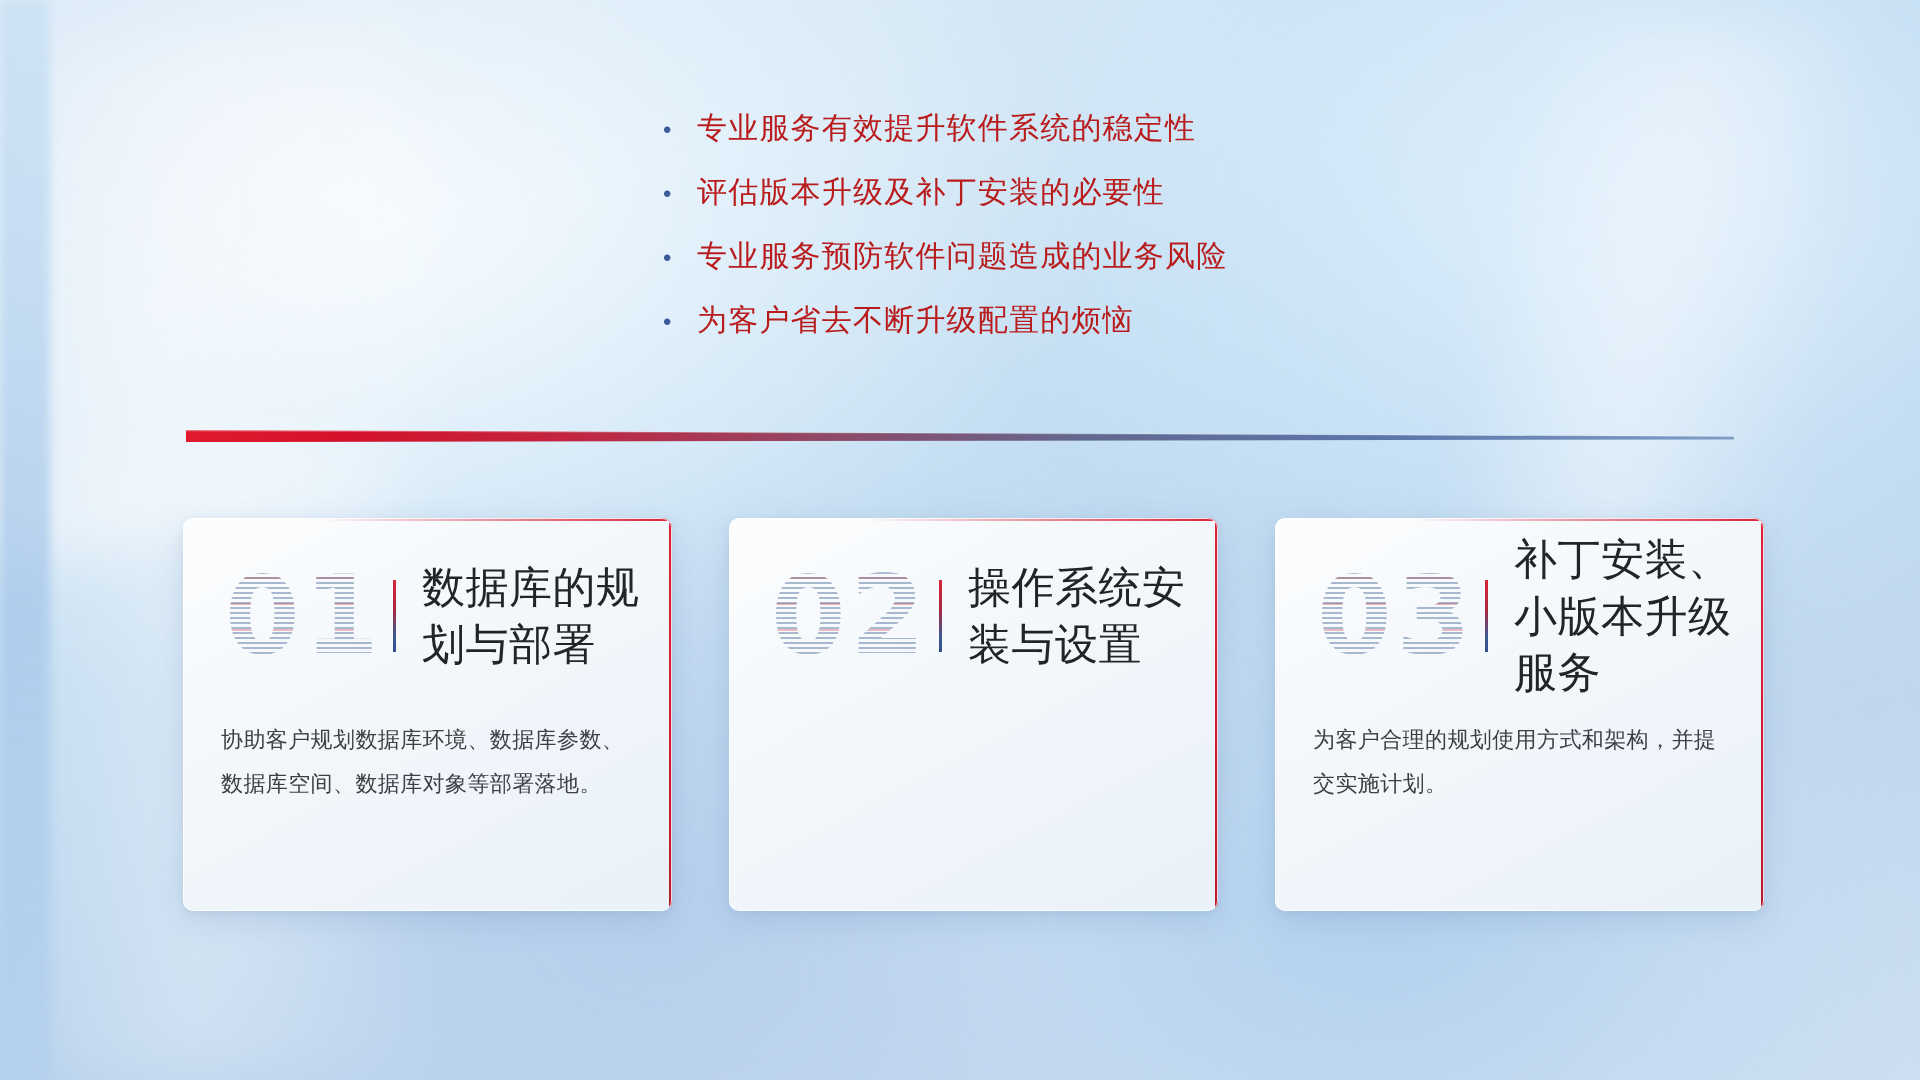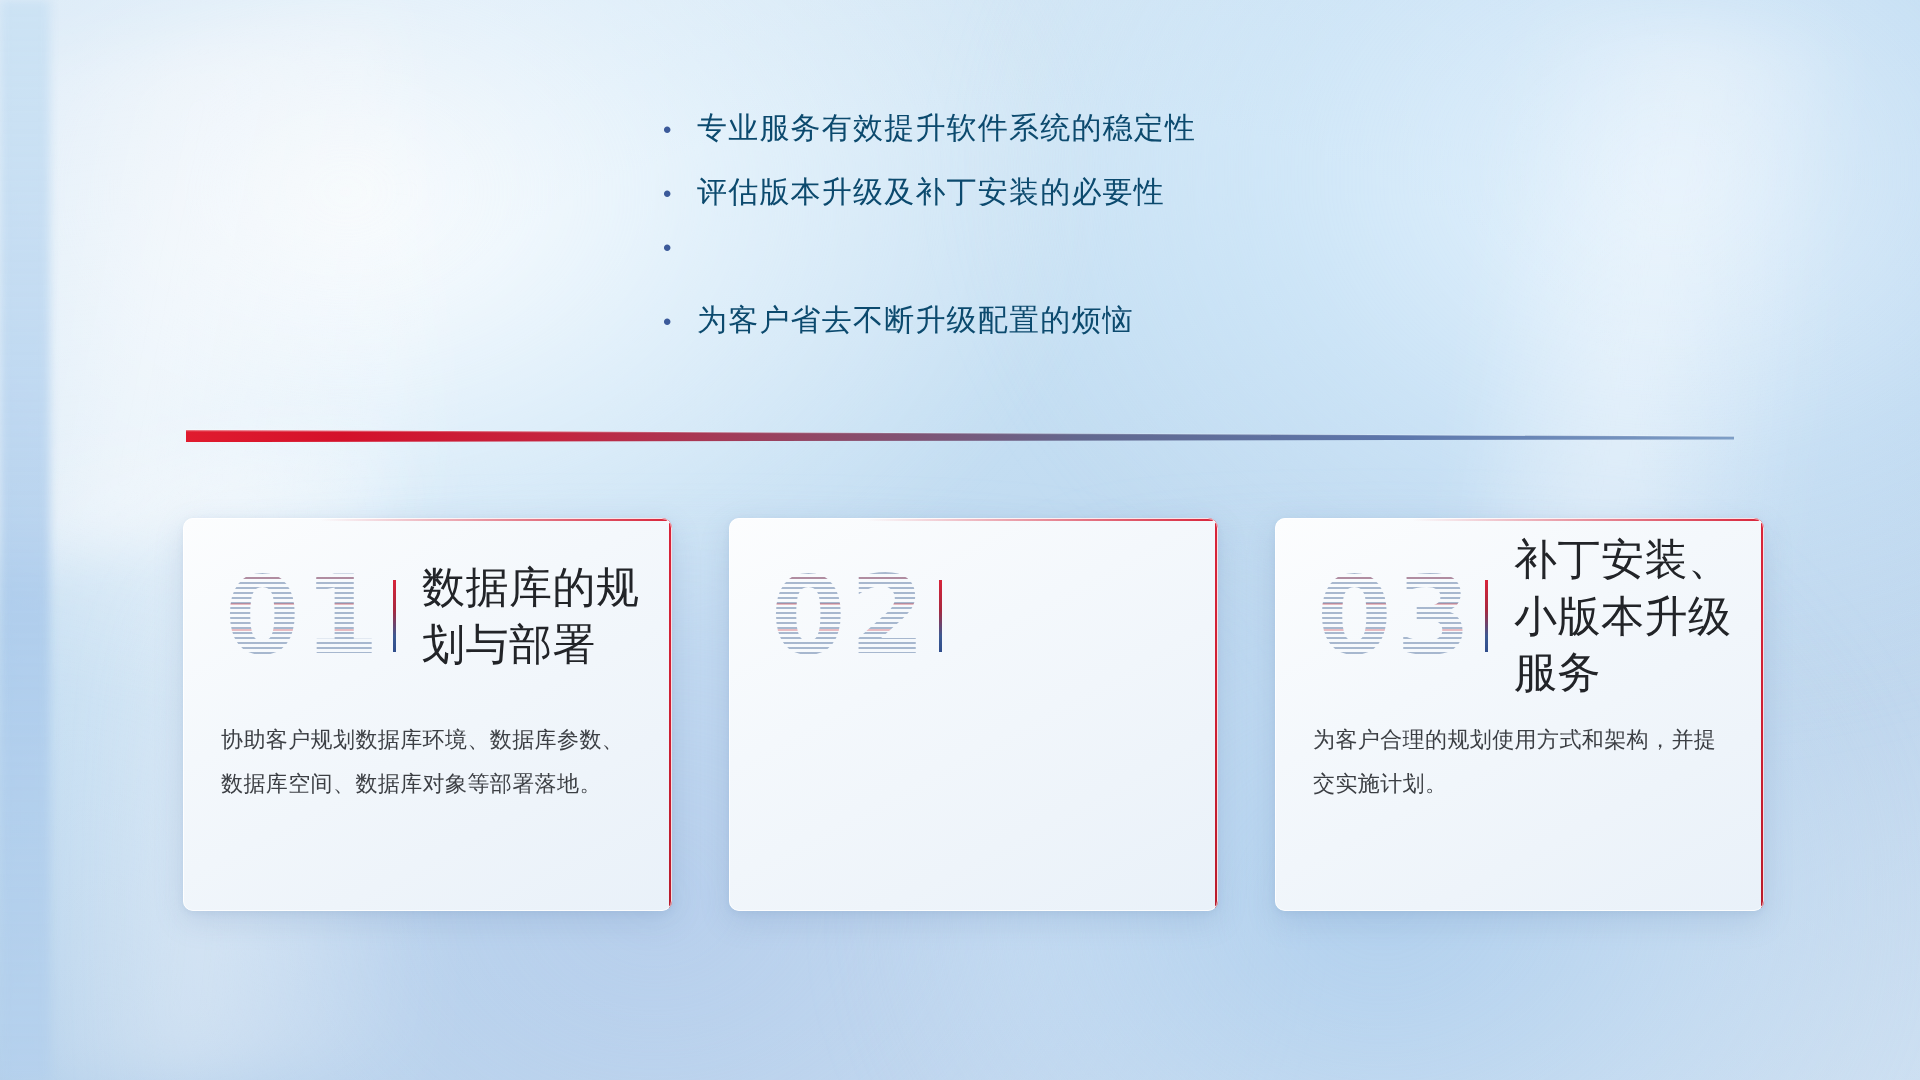--- a/index.html
+++ b/index.html
@@ -70,21 +70,21 @@
     display:flex; align-items:baseline;
     height:64px;
   }
   .bullet-dot {
     width:34px; flex:0 0 34px;
     color:#3b5a9a; font-size:24px; line-height:1;
     text-align:left;
   }
   .bullet-text {
     font-size:30px; letter-spacing:1.2px;
-    color:#0c4a6e; font-weight:400;
+    color:#b91c1c; font-weight:400;
     white-space:nowrap;
   }
 
   
   #divider {
     position:absolute; left:186px; top:427px; width:1548px; height:24px;
   }
   #divider svg { display:block; width:100%; height:100%; }
 
   
@@ -198,20 +198,21 @@
     <span class="bullet-text">专业服务有效提升软件系统的稳定性</span>
   </div>
 
   <div class="bullet-row">
     <span class="bullet-dot">•</span>
     <span class="bullet-text">评估版本升级及补丁安装的必要性</span>
   </div>
 
   <div class="bullet-row">
     <span class="bullet-dot">•</span>
+    <span class="bullet-text">专业服务预防软件问题造成的业务风险</span>
   </div>
 
   <div class="bullet-row">
     <span class="bullet-dot">•</span>
     <span class="bullet-text">为客户省去不断升级配置的烦恼</span>
   </div>
 
 </div>
 
 <div id="divider">
@@ -255,20 +256,21 @@
 
   <div class="card">
     <div class="card-accent"></div>
     <div class="card-accent-top"></div>
     <div class="card-head">
       <div class="card-num">
         <span class="num-glyph">02</span>
         <span class="num-glyph-tint">02</span>
       </div>
       <div class="card-divider"></div>
+      <div class="card-title">操作系统安装与设置</div>
     </div>
   </div>
 
   <div class="card">
     <div class="card-accent"></div>
     <div class="card-accent-top"></div>
     <div class="card-head">
       <div class="card-num">
         <span class="num-glyph">03</span>
         <span class="num-glyph-tint">03</span>

